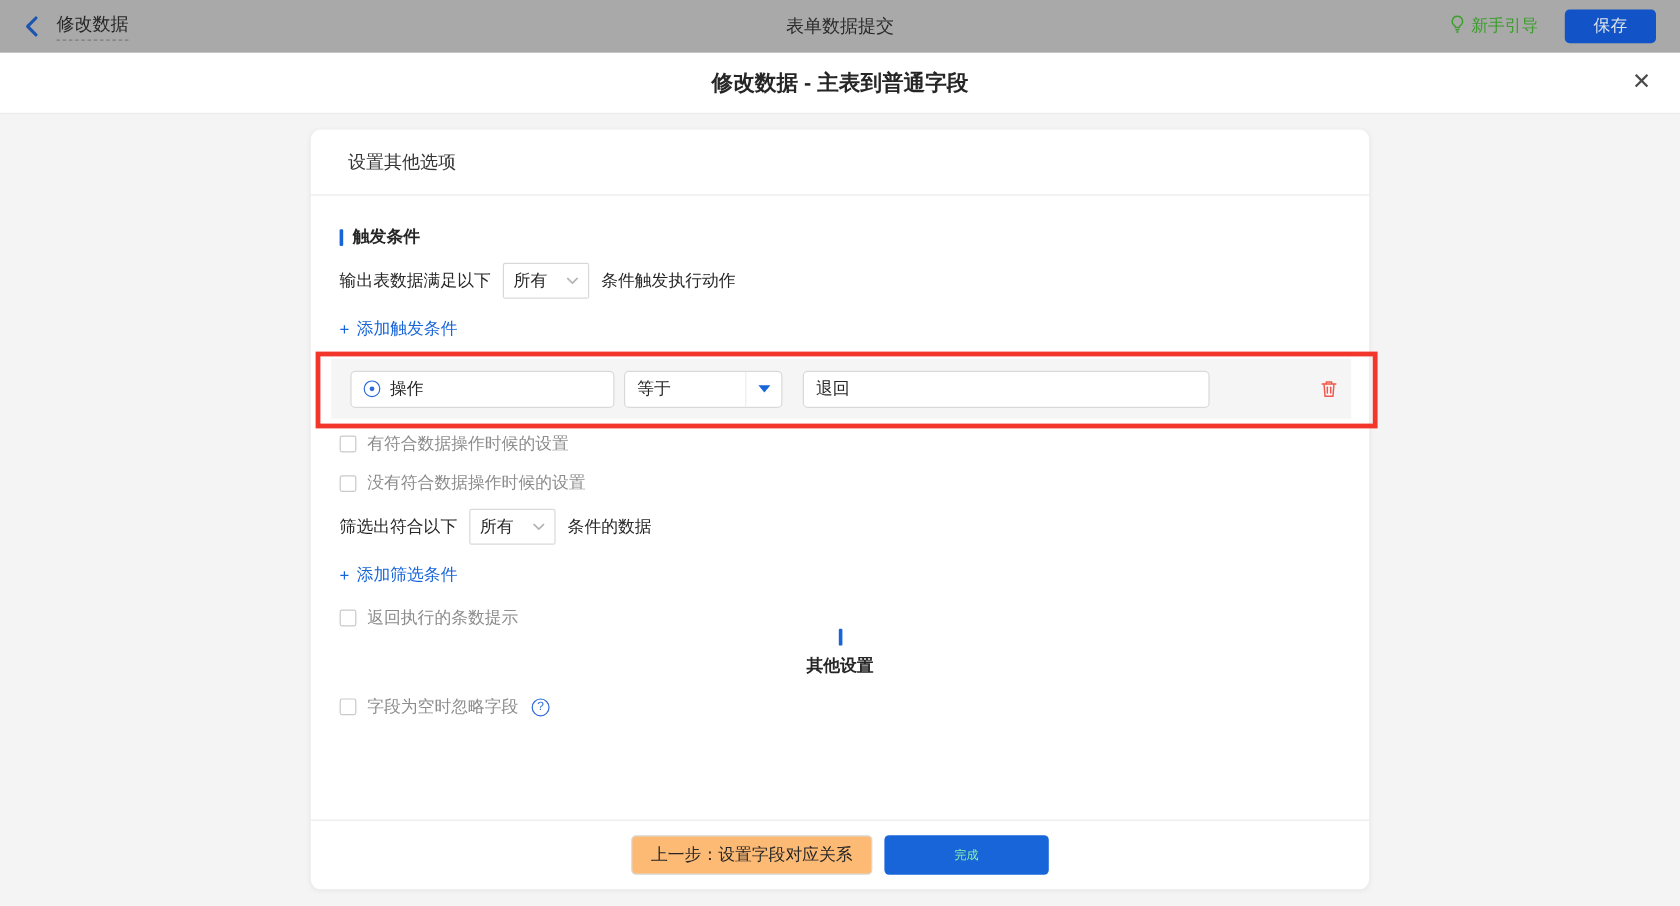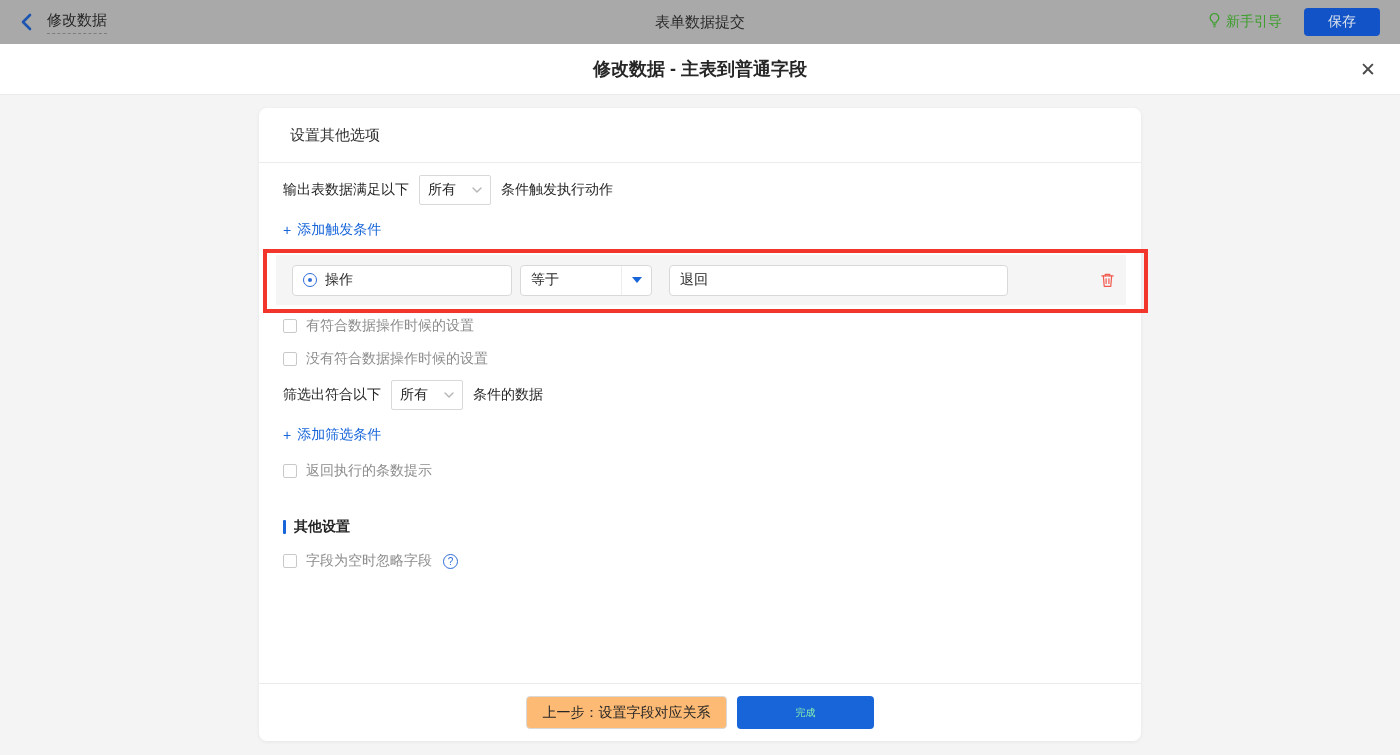--- a/index.html
+++ b/index.html
@@ -127,21 +127,21 @@
   .prev-btn {
     width:201px; height:33px; background:#fdba74; border:1px solid #d9d9d9;
     border-radius:4px; font-size:14px; color:#262626; cursor:pointer; font-family:inherit;
   }
   .finish-btn {
     width:137px; height:33px; background:#1765d9; border:none; border-radius:4px;
     font-size:10px; color:#86efac; cursor:pointer; font-family:inherit;
   }
 
   .mt12{margin-top:12px;} .mt15{margin-top:15px;} .mt18{margin-top:18px;}
-  .mt16{margin-top:16px;} .mt26{margin-top:26px;} .mt34{margin-top:34px;} .mt38{margin-top:38px;}
+  .mt16{margin-top:16px;} .mt26{margin-top:26px;} .mt34{margin-top:34px;} .mt38{flex-direction:column;}
 </style>
 </head>
 <body>
 
 <div class="topbar">
   <div class="topbar-left">
     <span class="back-ico">
       <svg width="13" height="18" viewBox="0 0 13 18" fill="none">
         <polyline points="10,2 3,9 10,16" stroke="#1c55b0" stroke-width="2.6" stroke-linecap="round" stroke-linejoin="round"></polyline>
       </svg>
@@ -169,20 +169,24 @@
   <span class="dialog-close">✕</span>
 </div>
 
 <div class="page-body">
   <div class="card">
 
     <div class="card-header">设置其他选项</div>
 
     <div class="card-content">
 
+      <div class="section-title mt26">
+        <span class="section-bar"></span>
+        <span class="section-label">触发条件</span>
+      </div>
 
       <div class="inline-row">
         <span>输出表数据满足以下</span>
         <span class="mode-select">
           <span>所有</span>
           <svg width="10" height="6" viewBox="0 0 10 6" fill="none">
             <polyline points="1,1 5,5 9,1" stroke="#b4b4b4" stroke-width="1.4" stroke-linecap="round" stroke-linejoin="round"></polyline>
           </svg>
         </span>
         <span>条件触发执行动作</span>

